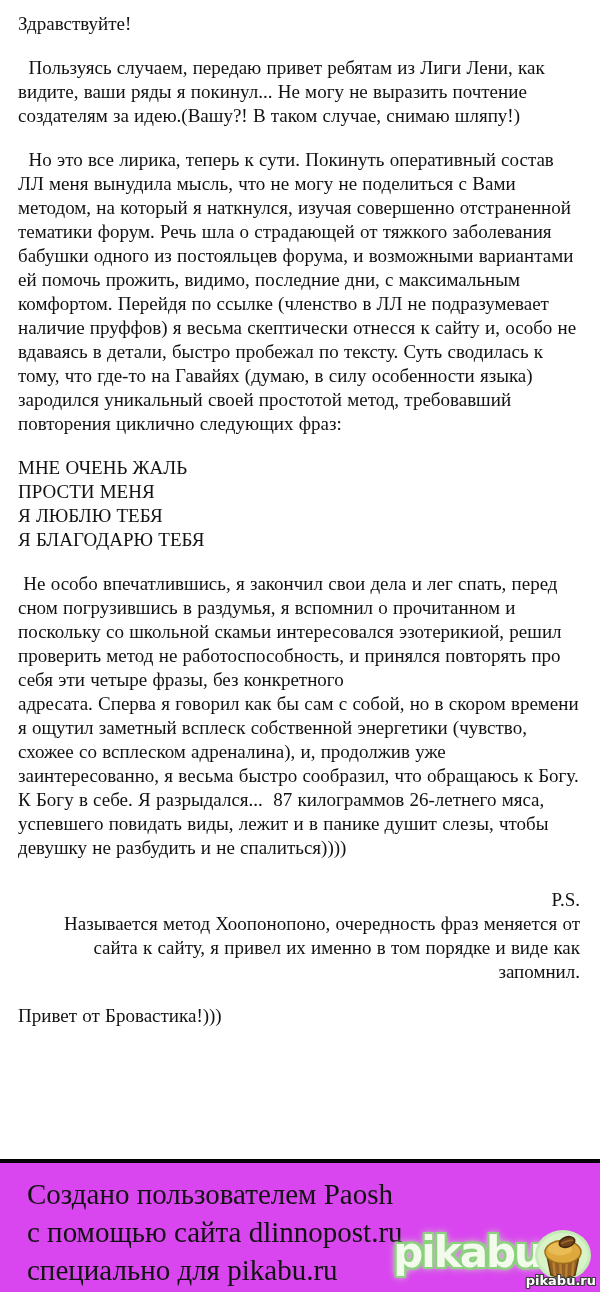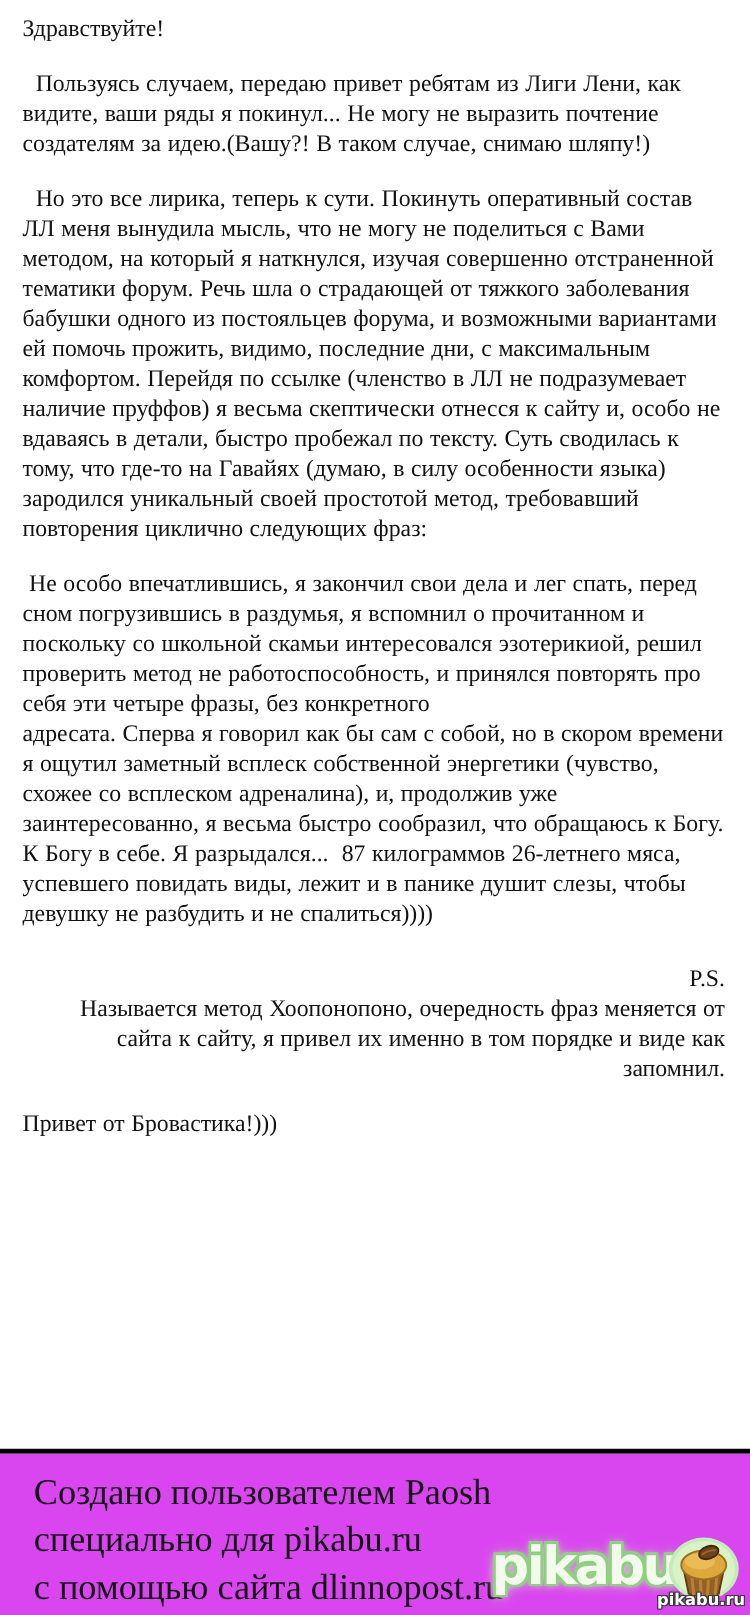--- a/index.html
+++ b/index.html
@@ -89,34 +89,38 @@
 </style>
 </head>
 <body>
 
 <div class="page">
 
   <div class="letter">
     <p class="block">Здравствуйте!</p>
     <p class="block">  Пользуясь случаем, передаю привет ребятам из Лиги Лени, как видите, ваши ряды я покинул... Не могу не выразить почтение создателям за идею.(Вашу?! В таком случае, снимаю шляпу!)</p>
     <p class="block">  Но это все лирика, теперь к сути. Покинуть оперативный состав ЛЛ меня вынудила мысль, что не могу не поделиться с Вами методом, на который я наткнулся, изучая совершенно отстраненной тематики форум. Речь шла о страдающей от тяжкого заболевания бабушки одного из постояльцев форума, и возможными вариантами ей помочь прожить, видимо, последние дни, с максимальным комфортом. Перейдя по ссылке (членство в ЛЛ не подразумевает наличие пруффов) я весьма скептически отнесся к сайту и, особо не вдаваясь в детали, быстро пробежал по тексту. Суть сводилась к тому, что где-то на Гавайях (думаю, в силу особенности языка) зародился уникальный своей простотой метод, требовавший повторения циклично следующих фраз:</p>
+    <p class="block">МНЕ ОЧЕНЬ ЖАЛЬ
+ПРОСТИ МЕНЯ
+Я ЛЮБЛЮ ТЕБЯ
+Я БЛАГОДАРЮ ТЕБЯ</p>
     <p class="block"> Не особо впечатлившись, я закончил свои дела и лег спать, перед сном погрузившись в раздумья, я вспомнил о прочитанном и поскольку со школьной скамьи интересовался эзотерикиой, решил проверить метод не работоспособность, и принялся повторять про себя эти четыре фразы, без конкретного
 адресата. Сперва я говорил как бы сам с собой, но в скором времени я ощутил заметный всплеск собственной энергетики (чувство, схожее со всплеском адреналина), и, продолжив уже заинтересованно, я весьма быстро сообразил, что обращаюсь к Богу. К Богу в себе. Я разрыдался...  87 килограммов 26-летнего мяса, успевшего повидать виды, лежит и в панике душит слезы, чтобы девушку не разбудить и не спалиться))))</p>
     <p class="block mt-lg">P.S.
 Называется метод Хоопонопоно, очередность фраз меняется от сайта к сайту, я привел их именно в том порядке и виде как запомнил.</p>
     <p class="block mt-sm">Привет от Бровастика!)))</p>
   </div>
 
   <div class="divider"></div>
 
   <div class="footer">
     <div class="credits">
       <div>Создано пользователем Paosh</div>
+      <div>с помощью сайта dlinnopost.ru</div>
       <div>специально для pikabu.ru</div>
-      <div>с помощью сайта dlinnopost.ru</div>
     </div>
 
     <div class="logo">
       <span class="logo-text">pikabu</span>
       <svg class="muffin" width="58" height="56" viewBox="0 0 58 56" xmlns="http://www.w3.org/2000/svg">
         <ellipse cx="29" cy="29" rx="28" ry="25" fill="#c5ecb6"></ellipse>
         <ellipse cx="29" cy="29" rx="25" ry="22" fill="#d9f3c9"></ellipse>
 
         <path d="M13 30 L45 30 L41 49 Q29 54 17 49 Z" fill="#935f22" stroke="#5f3a12" stroke-width="1.5"></path>
         <path d="M19 31 L21 50" stroke="#b97f33" stroke-width="2.5"></path>

